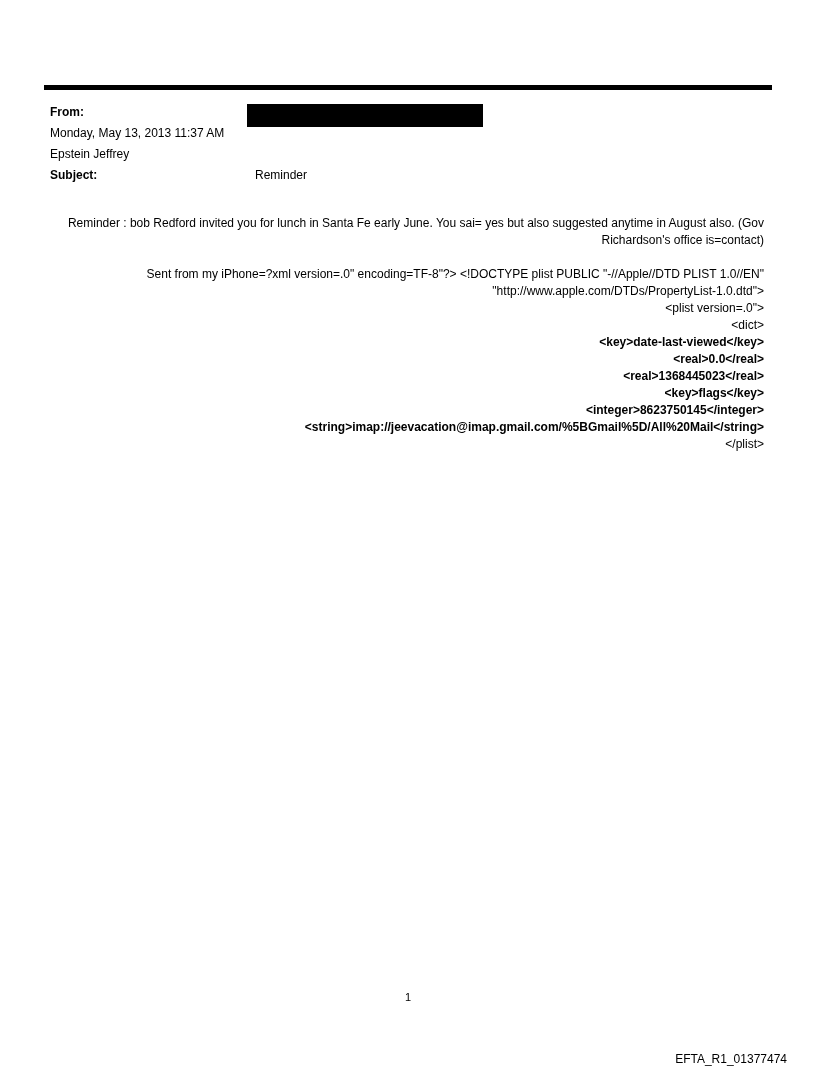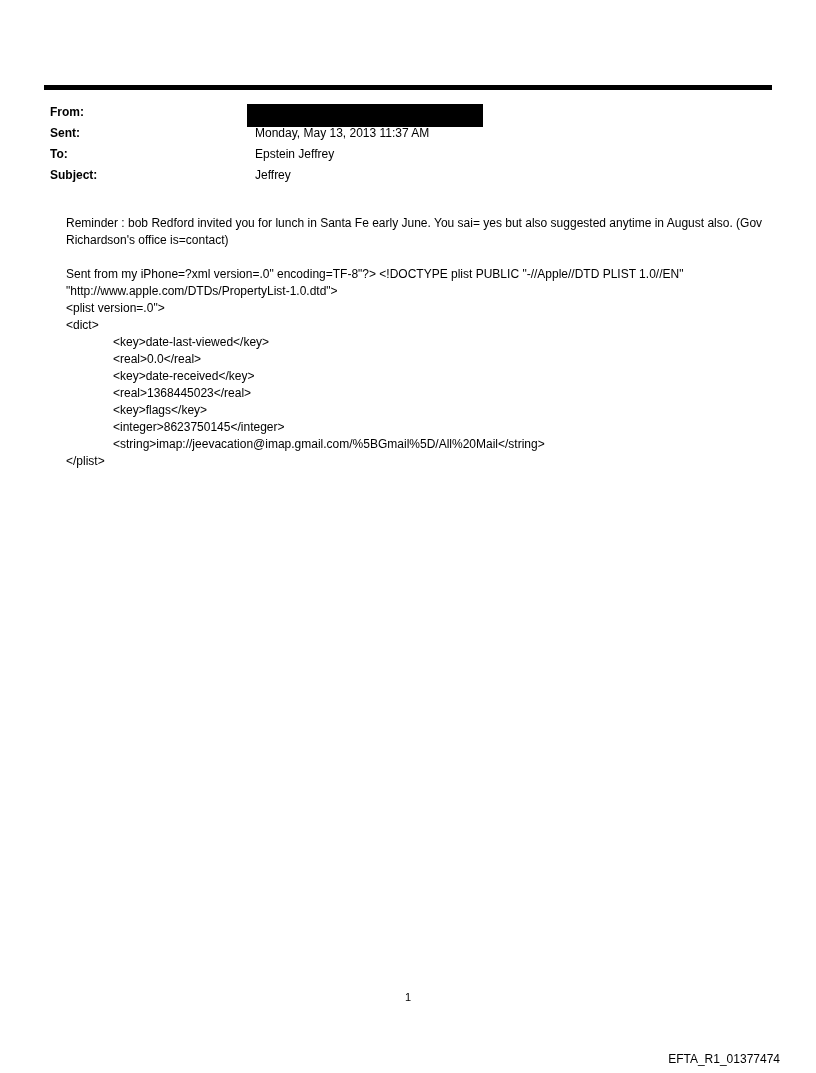--- a/index.html
+++ b/index.html
@@ -43,79 +43,77 @@
     position: absolute;
     left: 197px;
     top: 2px;
     width: 236px;
     height: 23px;
     background: #000000;
     z-index: 2;
   }
   .body {
     position: absolute;
-    left: 66px;
+    left: 46px;
     top: 215px;
     width: 718px;
     line-height: 17px;
+    text-align: right;
   }
   .body p { margin: 0; }
   .spacer { height: 17px; }
   .pline { line-height: 17px; }
-  .pline.indent { padding-left: 47px; }
+  .pline.indent { padding-left: 47px; font-weight: bold; }
   .page-number {
     position: absolute;
     top: 991px;
     left: 0;
     width: 100%;
     text-align: center;
     font-size: 11px;
   }
   .bates {
     position: absolute;
     top: 1052px;
-    right: 36px;
+    right: 29px;
     font-size: 12px;
   }
 </style>
 </head>
 <body>
 
 <div class="page">
 
   <div class="top-rule"></div>
 
   <div class="header">
     <div class="hrow">
       <span class="hlabel">From:</span>
       <span class="redaction"></span>
     </div>
     <div class="hrow">
-      <span class="hlabel">Sent:</span>
       <span class="hvalue">Monday, May 13, 2013 11:37 AM</span>
     </div>
     <div class="hrow">
-      <span class="hlabel">To:</span>
       <span class="hvalue">Epstein Jeffrey</span>
     </div>
     <div class="hrow">
       <span class="hlabel">Subject:</span>
-      <span class="hvalue">Jeffrey</span>
+      <span class="hvalue">Reminder</span>
     </div>
   </div>
 
   <div class="body">
     <p>Reminder : bob Redford invited you for lunch in Santa Fe early June. You sai= yes but also suggested anytime in August also. (Gov Richardson's office is=contact)</p>
     <div class="spacer"></div>
     <div class="pline">Sent from my iPhone=?xml version=.0" encoding=TF-8"?&gt; &lt;!DOCTYPE plist PUBLIC "-//Apple//DTD PLIST 1.0//EN" "http://www.apple.com/DTDs/PropertyList-1.0.dtd"&gt;</div>
     <div class="pline">&lt;plist version=.0"&gt;</div>
     <div class="pline">&lt;dict&gt;</div>
     <div class="pline indent">&lt;key&gt;date-last-viewed&lt;/key&gt;</div>
     <div class="pline indent">&lt;real&gt;0.0&lt;/real&gt;</div>
-    <div class="pline indent">&lt;key&gt;date-received&lt;/key&gt;</div>
     <div class="pline indent">&lt;real&gt;1368445023&lt;/real&gt;</div>
     <div class="pline indent">&lt;key&gt;flags&lt;/key&gt;</div>
     <div class="pline indent">&lt;integer&gt;8623750145&lt;/integer&gt;</div>
     <div class="pline indent">&lt;string&gt;imap://jeevacation@imap.gmail.com/%5BGmail%5D/All%20Mail&lt;/string&gt;</div>
     <div class="pline">&lt;/plist&gt;</div>
   </div>
 
   <div class="page-number">1</div>
   <div class="bates">EFTA_R1_01377474</div>
 

